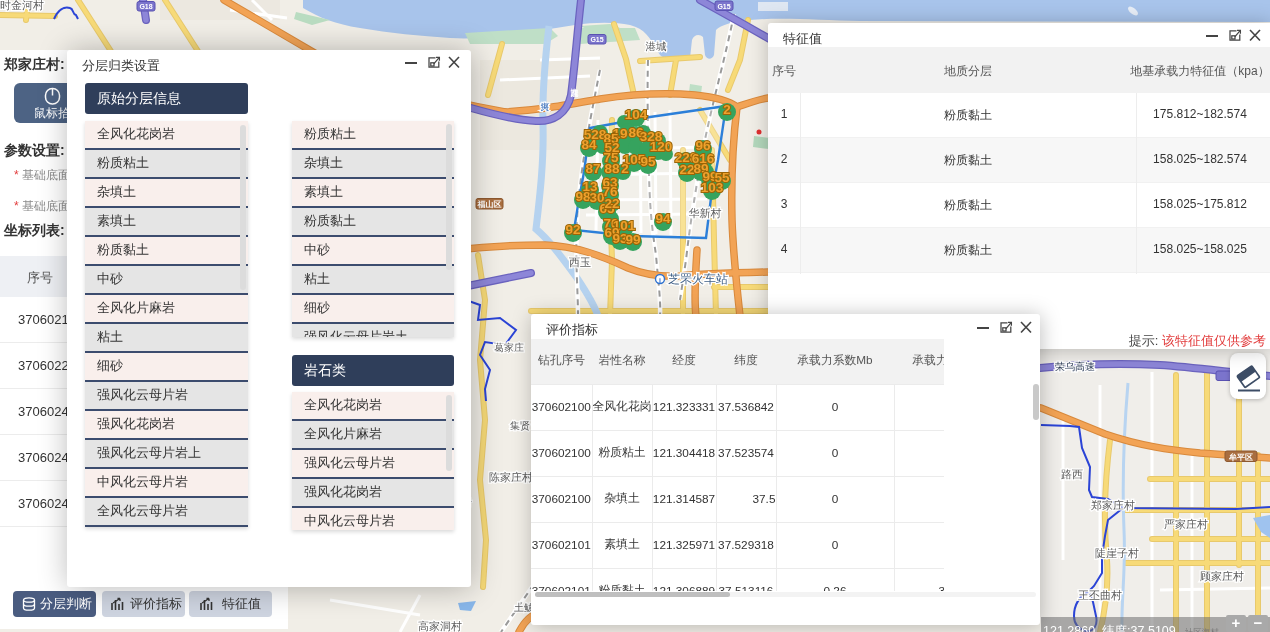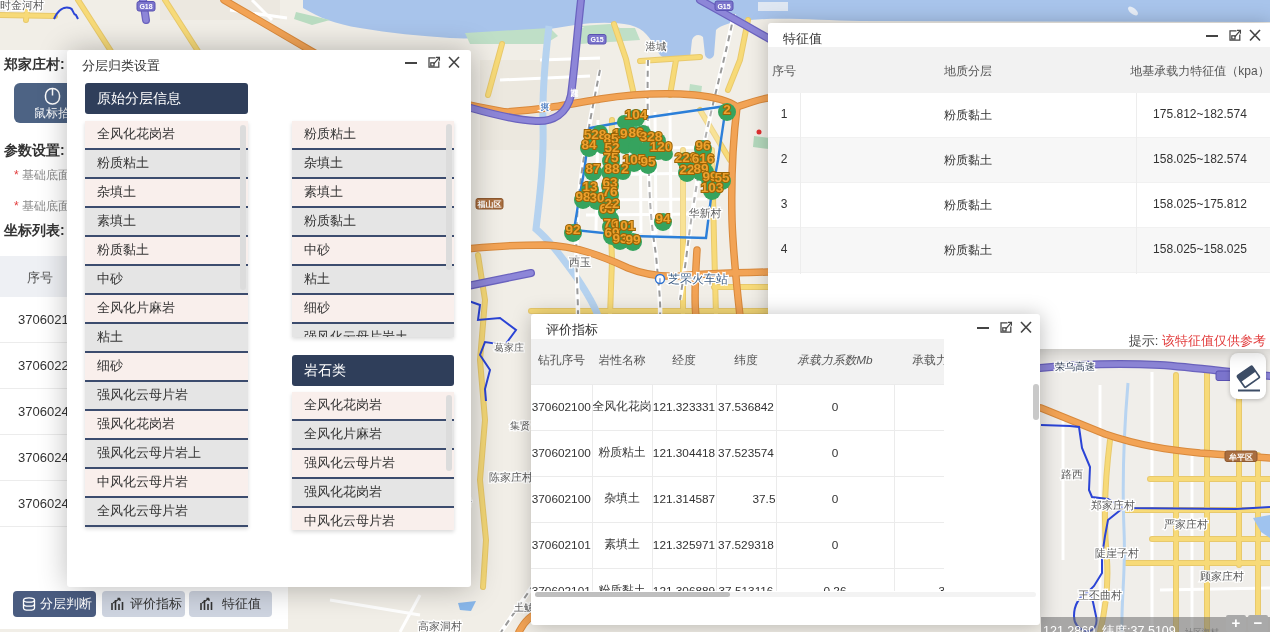--- a/index.html
+++ b/index.html
@@ -494,21 +494,21 @@
             <col style="width:118px">
             <col style="width:112px">
             <col style="width:110px">
           </colgroup>
       <tbody>
             <tr style="height:45px;color:#555;background:#f2f2f2;">
               <td style="text-align:center;">钻孔序号</td>
               <td style="text-align:center;">岩性名称</td>
               <td style="text-align:center;">经度</td>
               <td style="text-align:center;">纬度</td>
-              <td style="text-align:center;font-style:italic;">承载力系数Mb</td>
+              <td style="text-align:center;">承载力系数Mb</td>
               <td style="text-align:center;">承载力系数Md</td>
               <td style="text-align:center;">承载力系数Mc</td>
             </tr>
       <tr style="height:46px;">
               <td class="cb" style="text-align:center;">370602100</td>
               <td class="cb" style="text-align:center;">全风化花岗</td>
               <td class="cb" style="text-align:center;">121.323331</td>
               <td class="cb" style="text-align:center;">37.536842</td>
               <td class="cb" style="text-align:center;">0</td>
               <td class="cb" style="text-align:center;">0</td>

